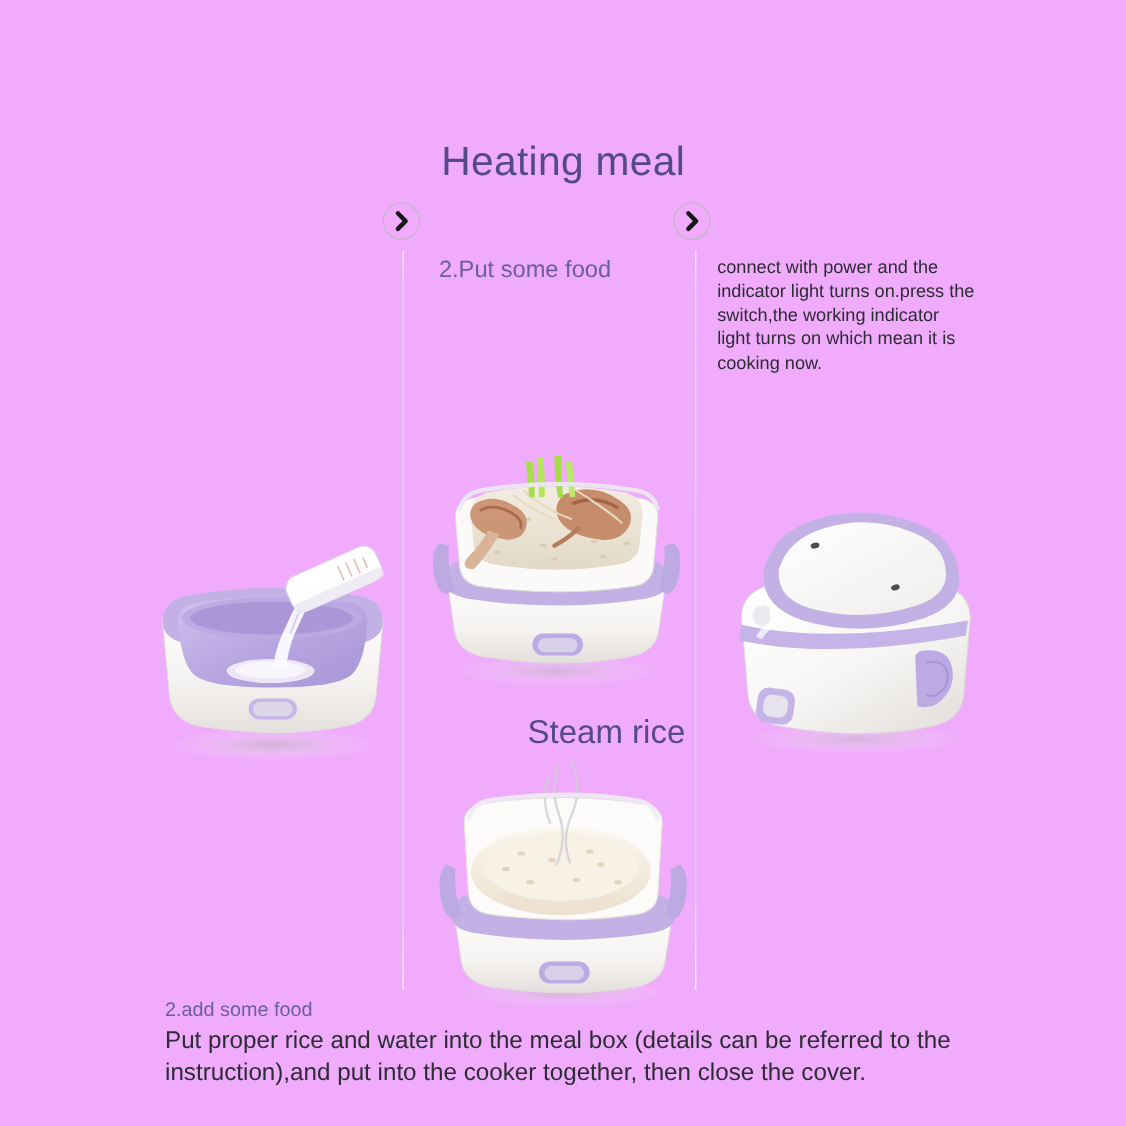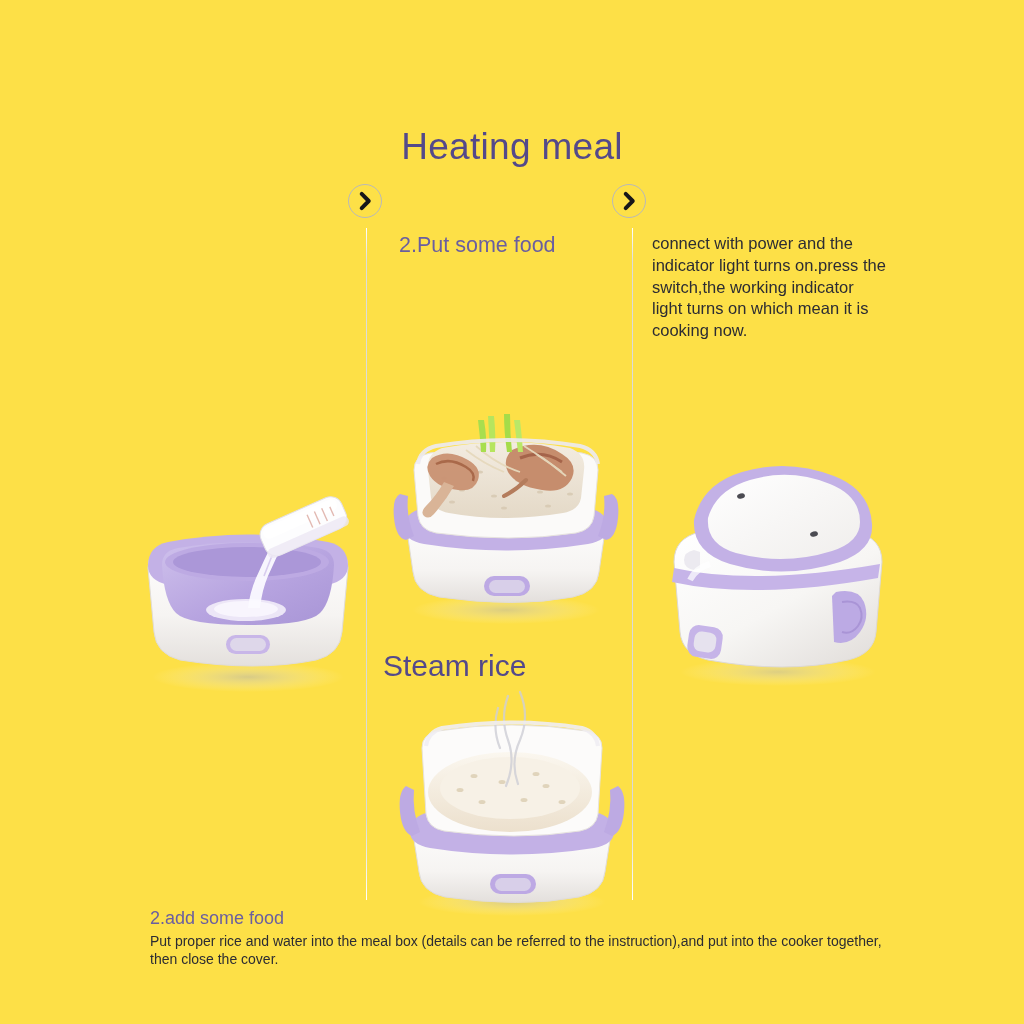--- a/index.html
+++ b/index.html
@@ -11,21 +11,21 @@
     width: 1024px;
     height: 1024px;
     font-family: "Liberation Sans", sans-serif;
     overflow: hidden;
     position: relative;
   }
   #page {
     position: relative;
     width: 1024px;
     height: 1024px;
-    background: #fde047;
+    background: #f0abfc;
   }
 
   
   .main-title {
     position: absolute;
     left: 0;
     top: 126px;
     width: 1024px;
     text-align: center;
     font-size: 37px;
@@ -76,41 +76,41 @@
   #step-1 { left: 129px; top: 233px; width: 222px; }
   #step-2 { left: 383px; top: 233px; width: 240px; margin-left: 16px; }
   #step-3 { left: 652px; top: 233px; width: 235px; }
 
   
   .section-title {
     position: absolute;
     left: 383px;
     top: 649px;
     width: 240px;
-    text-align: left;
+    text-align: right;
     font-size: 30px;
     color: #54498a;
     font-family: "Liberation Sans", sans-serif;
   }
 
   
   #footer-block {
     position: absolute;
     left: 150px;
     top: 908px;
     width: 760px;
   }
   .footer-head {
     font-size: 18px;
     color: #6a5ea0;
     margin-bottom: 3px;
     font-family: "Liberation Sans", sans-serif;
   }
   .footer-body {
-    font-size: 14px;
+    font-size: 22px;
     color: #2c2c33;
     line-height: 1.3;
     font-family: "Liberation Sans", sans-serif;
   }
 
   
   .product { position: absolute; }
   #product-water { left: 126px; top: 462px; width: 244px; height: 234px; }
   #product-food  { left: 384px; top: 398px; width: 244px; height: 232px; }
   #product-steam { left: 390px; top: 690px; width: 244px; height: 230px; }

